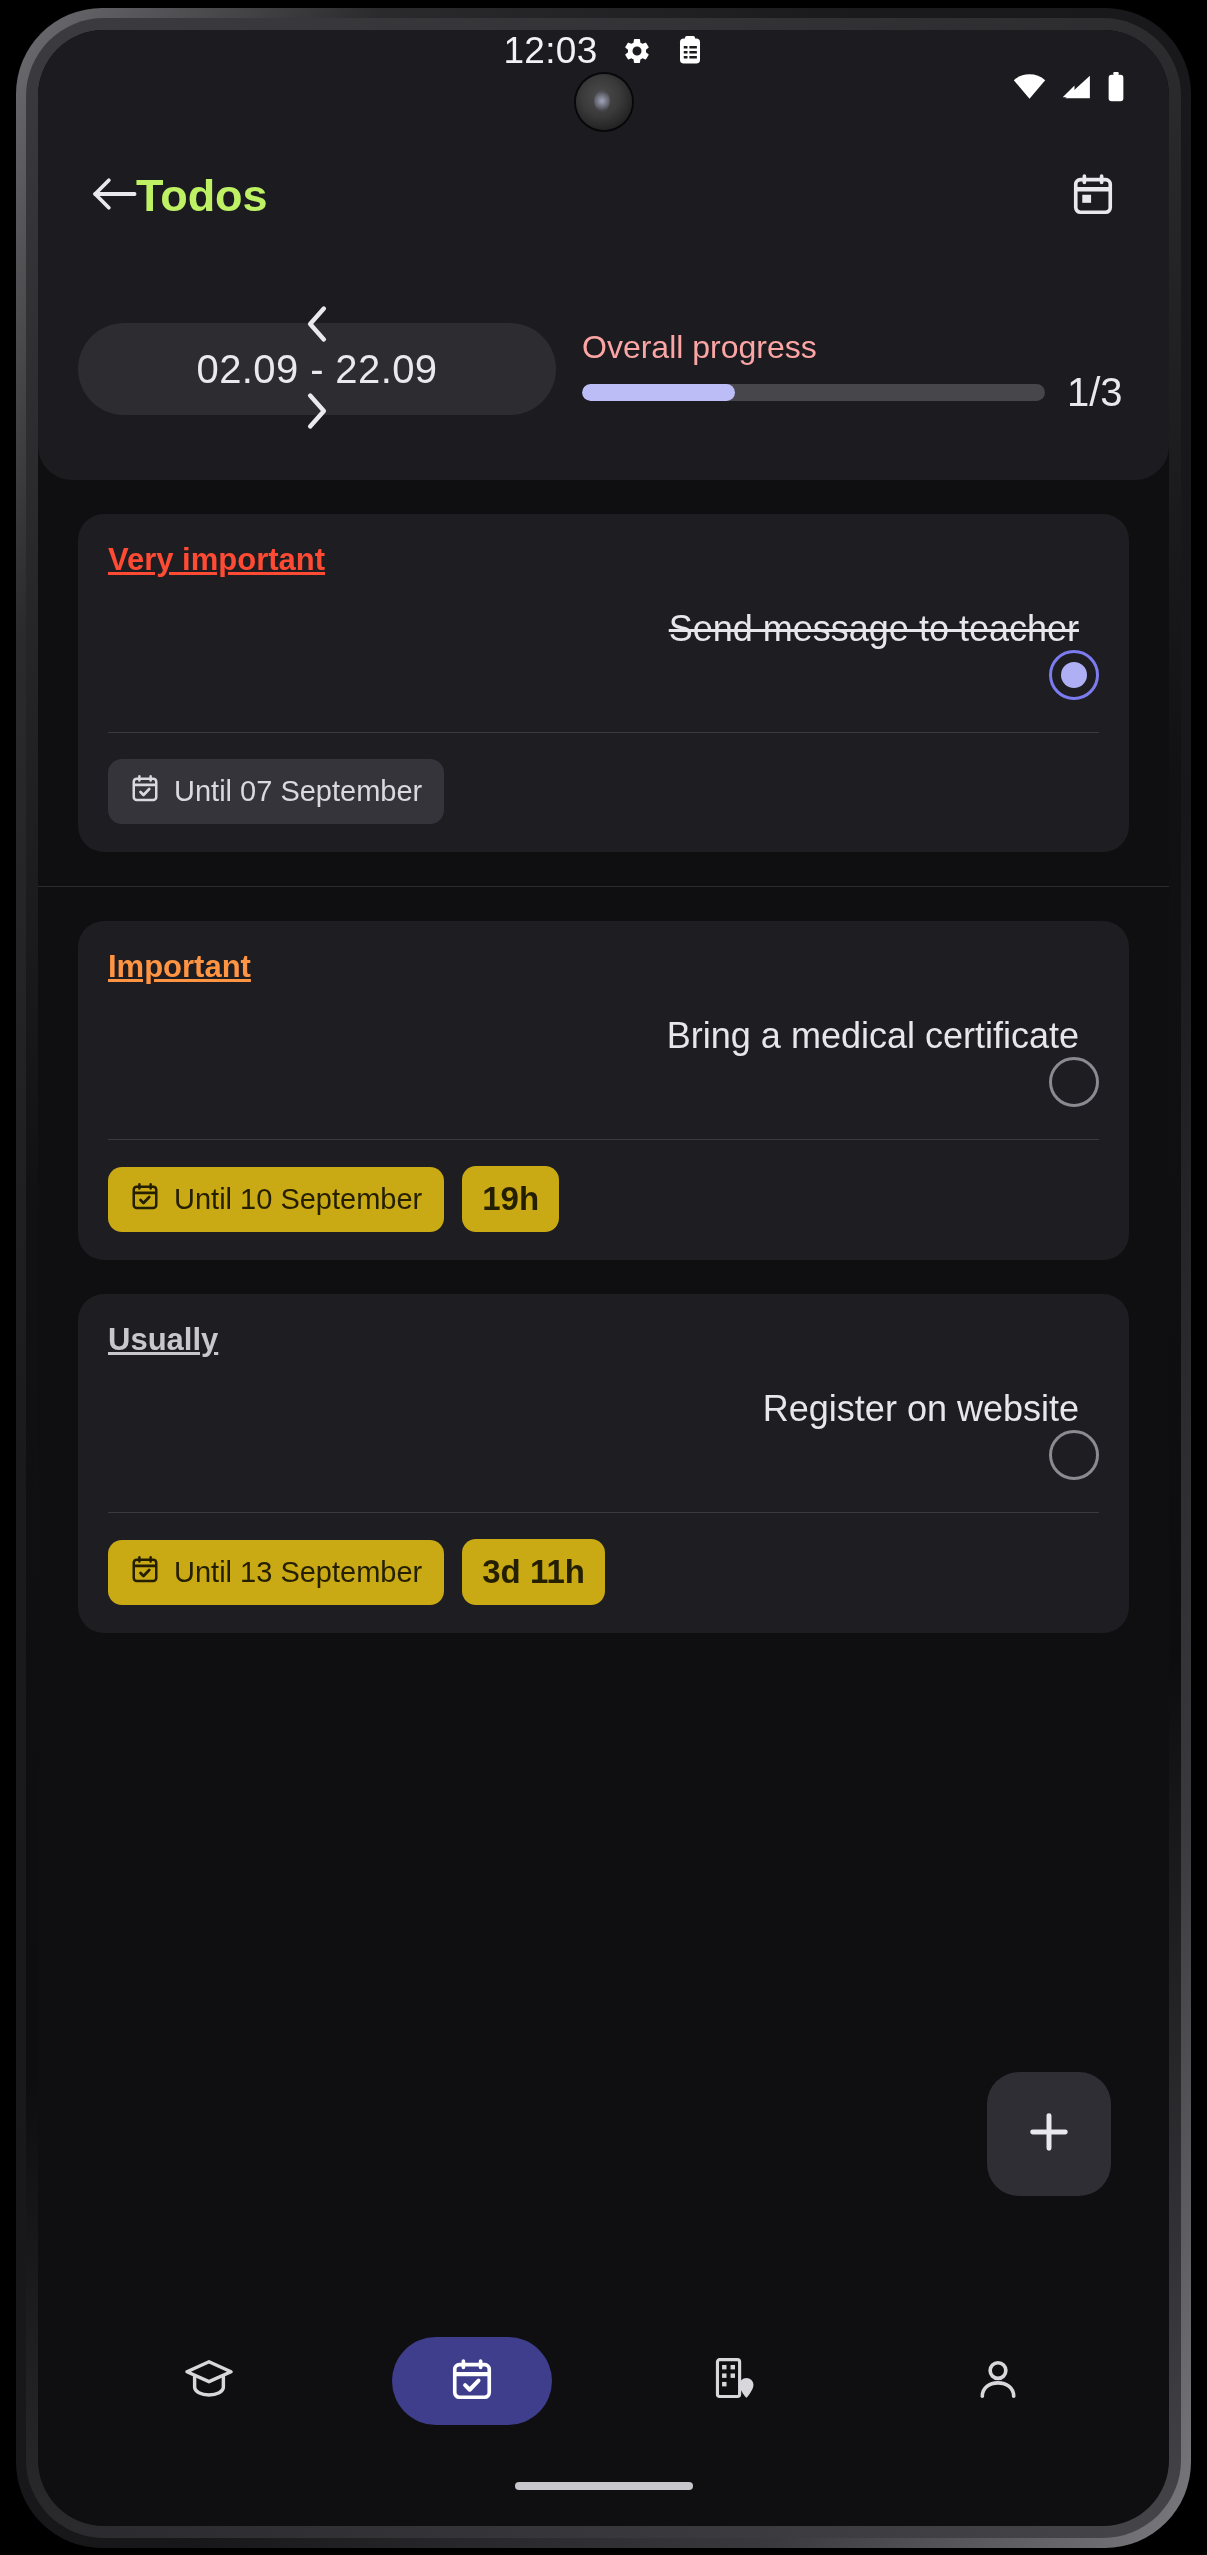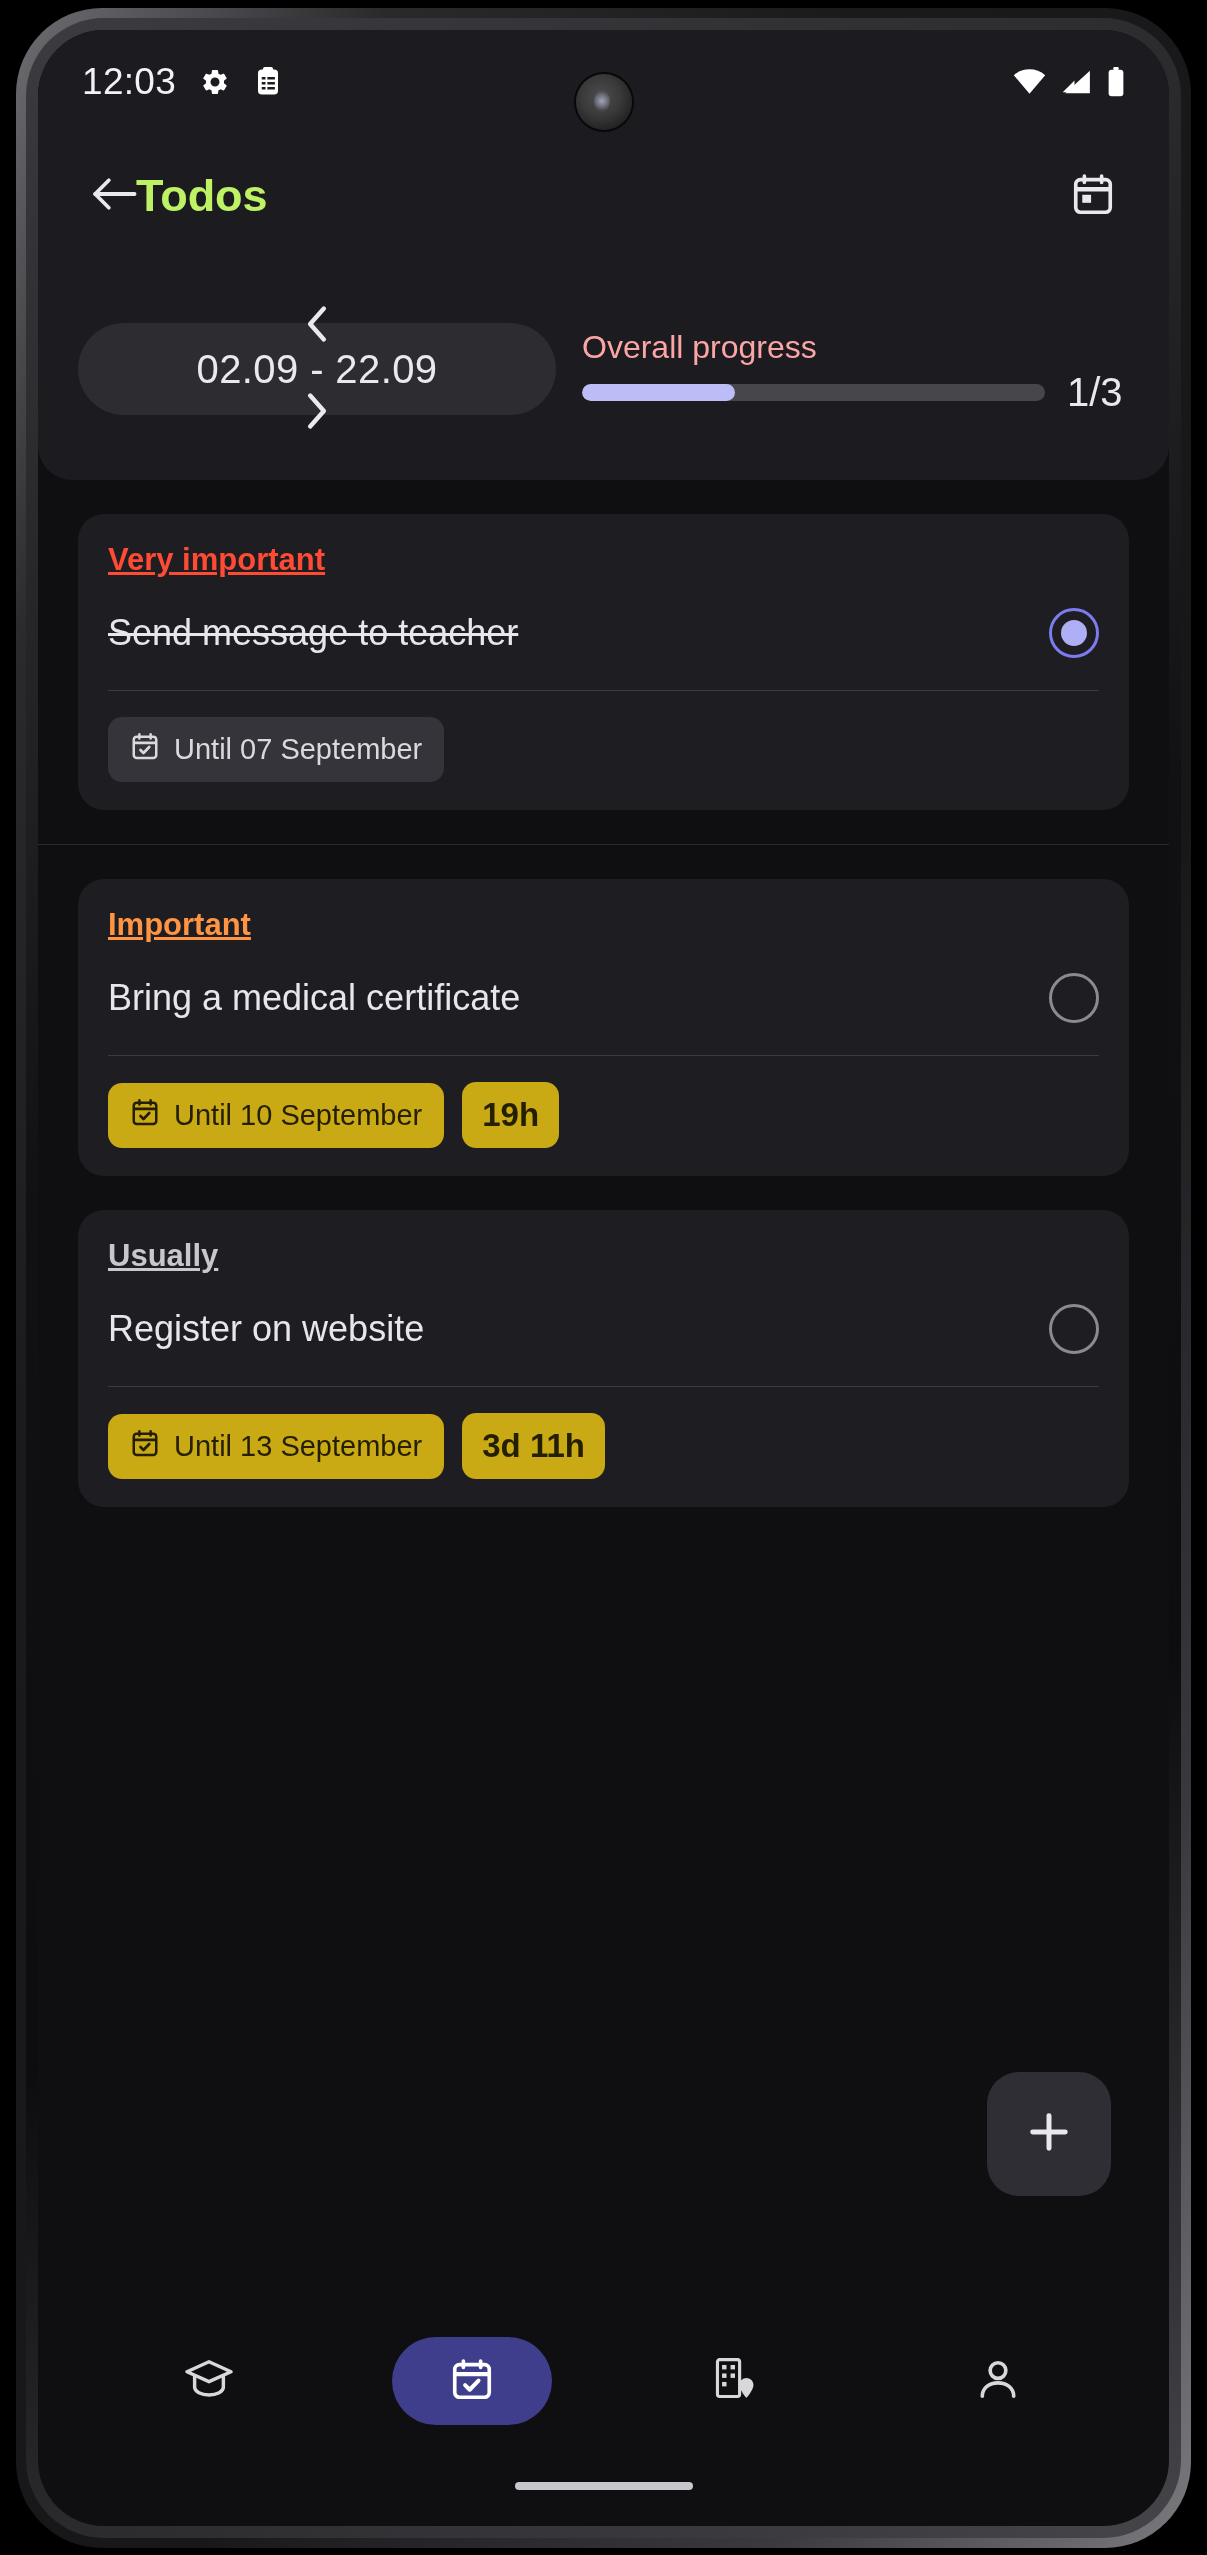--- a/index.html
+++ b/index.html
@@ -35,20 +35,21 @@
 
   
   .statusbar {
     position: absolute;
     left: 0; top: 0;
     width: 100%; height: 104px;
     background: #1B1B20;
     display: flex;
     align-items: center;
     padding: 0 44px 0 44px;
+    flex-direction: column;
   }
   .sb-left { display: flex; align-items: center; gap: 24px; }
   .sb-clock {
     color: #F2F2F5;
     font-size: 37px;
     letter-spacing: 0.3px;
   }
   .sb-icon { display: inline-flex; align-items: center; }
   .sb-right {
     margin-left: auto;
@@ -171,22 +172,23 @@
   }
   .card-body { padding: 28px 30px 0 30px; }
   .card-cat {
     font-size: 31px;
     font-weight: bold;
     margin-bottom: 30px;
     text-decoration: underline;
   }
   .task-row {
     display: flex;
-    align-items: center;
+    align-items: flex-end;
     padding-bottom: 32px;
+    flex-direction: column;
   }
   .task-title {
     flex: 1;
     color: #E6E6EB;
     font-size: 36px;
     padding-right: 20px;
   }
   .task-title.done { text-decoration: line-through; text-decoration-thickness: 3px; }
 
   .radio {

